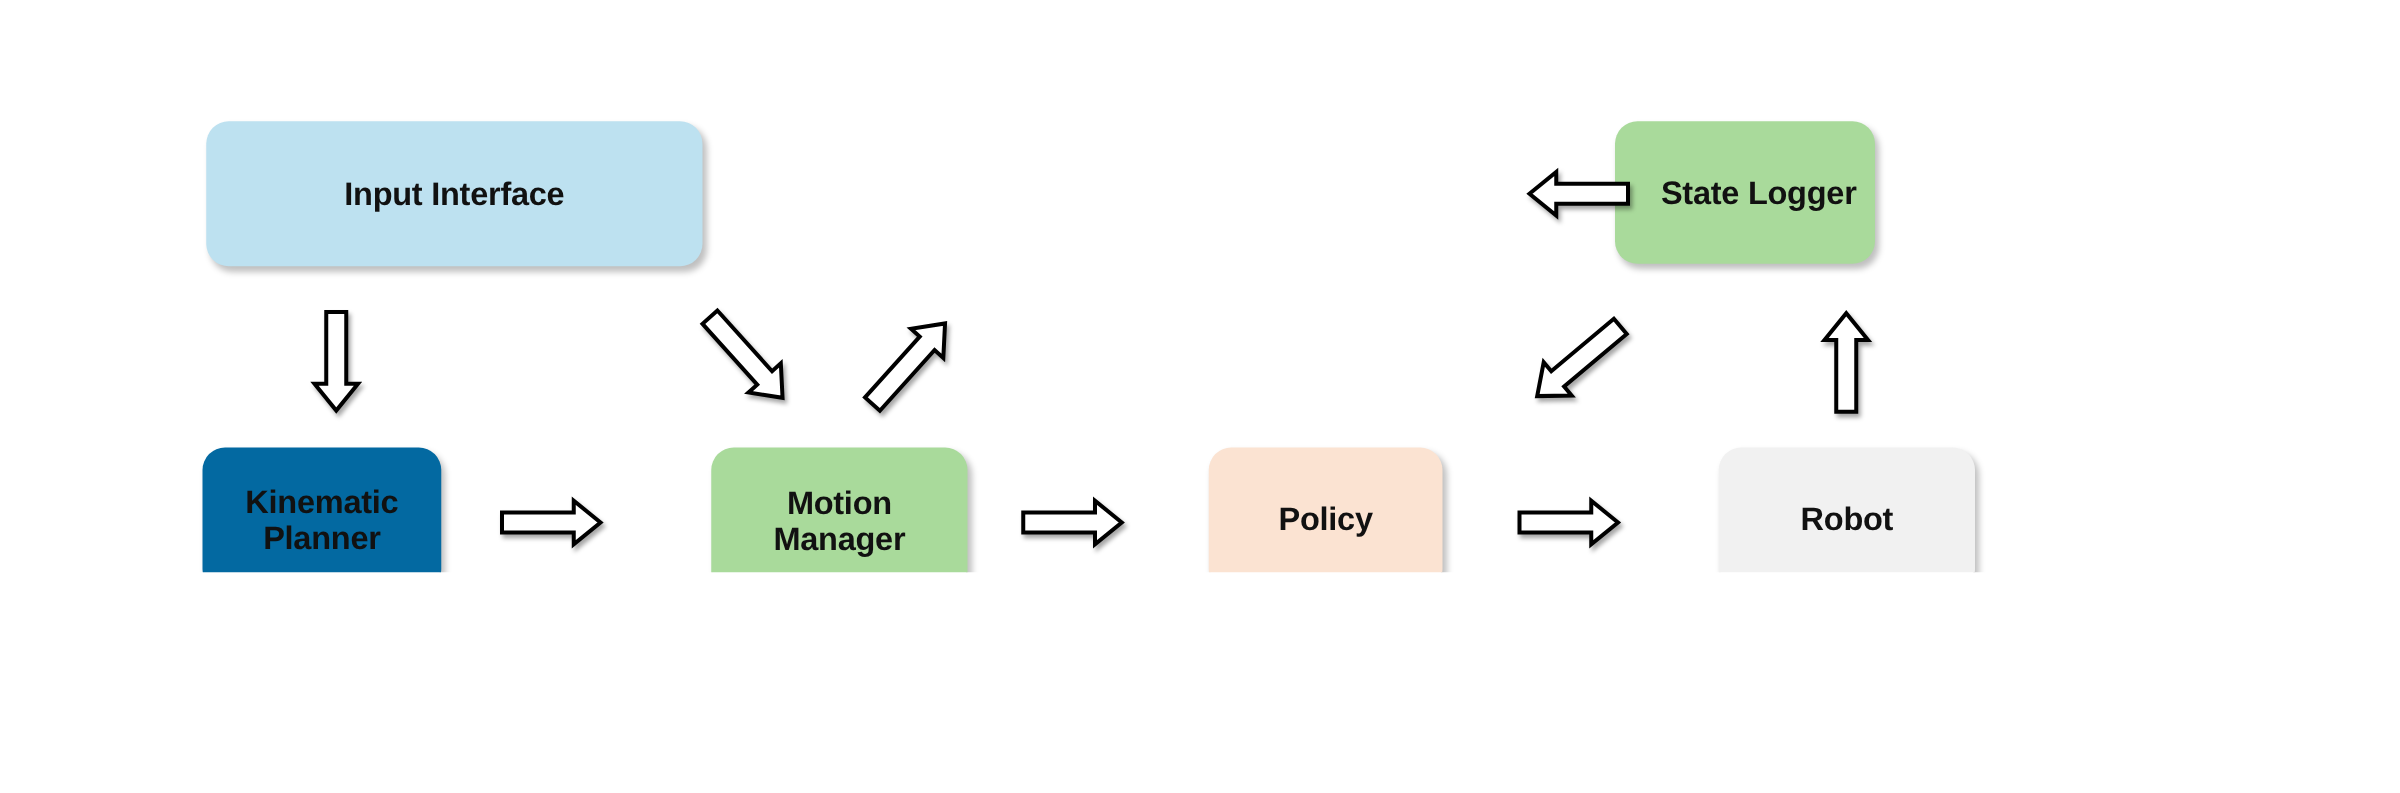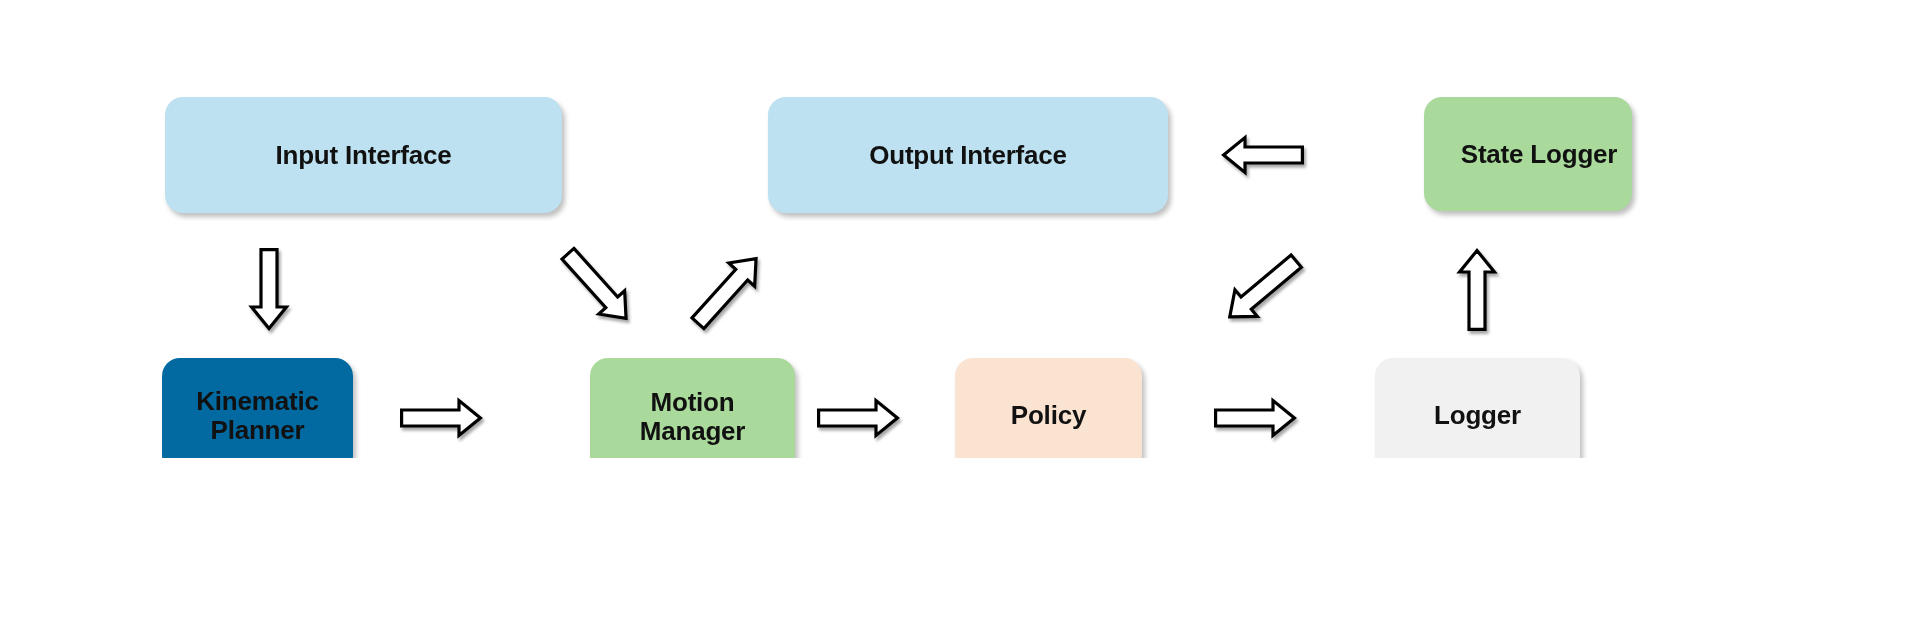--- a/index.html
+++ b/index.html
@@ -19,23 +19,23 @@
     font-size:26px;
     line-height:1.1;
     letter-spacing:-0.2px;
     color:#111111;
     box-shadow:3px 4px 5px rgba(0,0,0,0.25);
     padding:0 10px;
     box-sizing:border-box;
   }
   #n-input           {left:165px; top:97px;  width:397px; height:116px;}
   #n-output          {left:768px; top:97px;  width:400px; height:116px;}
-  #n-statelogger     {left:1424px;top:97px;  width:208px; height:114px;padding-left:32px;}
+  #n-statelogger     {left:1292px;top:97px;  width:208px; height:114px;padding-left:32px;}
   #n-kinematic       {left:162px; top:358px; width:191px; height:115px;}
-  #n-motion          {left:590px; top:358px; width:205px; height:117px;}
+  #n-motion          {left:569px; top:358px; width:205px; height:117px;}
   #n-policy          {left:955px; top:358px; width:187px; height:115px;}
   #n-robot           {left:1375px;top:358px; width:205px; height:115px;}
 
   .arrow{
     position:absolute;
     filter:drop-shadow(2px 3px 1.5px rgba(0,0,0,0.35));
   }
   .arrow svg{display:block;overflow:visible;}
   .arrow path{fill:#ffffff;stroke:#000000;stroke-width:3.2;stroke-linejoin:miter;}
   .rot90  svg{transform:rotate(90deg);}
@@ -57,42 +57,39 @@
 </style>
 </head>
 <body>
 
 <div id="canvas">
 
   <div class="node" id="n-input" style="background: rgb(189, 225, 240);">
     <span>Input Interface</span>
   </div>
 
-  <div class="node" id="n-output" style="background: rgb(189, 225, 240);">
-    <span>Output Interface</span>
-  </div>
 
   <div class="node" id="n-statelogger" style="background: rgb(169, 218, 155);">
     <span>State Logger</span>
   </div>
 
   <div class="node" id="n-kinematic" style="background: #0369a1;">
     <span>Kinematic Planner</span>
   </div>
 
   <div class="node" id="n-motion" style="background: rgb(169, 218, 155);">
     <span>Motion Manager</span>
   </div>
 
-  <div class="node" id="n-policy" style="background: rgb(251, 227, 210);">
+  <div class="node" id="n-policy" style="background: rgb(251, 227, 210); margin-left: 12px;">
     <span>Policy</span>
   </div>
 
   <div class="node" id="n-robot" style="background: rgb(241, 241, 241);">
-    <span>Logger</span>
+    <span>Robot</span>
   </div>
 
   <div class="arrow rot90" id="a-input-kinematic">
     <svg width="82" height="38" viewBox="0 0 82 38">
         <path d="M1.6,11 H59 V1.6 L80.4,19 L59,36.4 V27 H1.6 Z"></path>
       </svg>
   </div>
 
   <div class="arrow" id="a-kinematic-motion">
     <svg width="82" height="38" viewBox="0 0 82 38">

